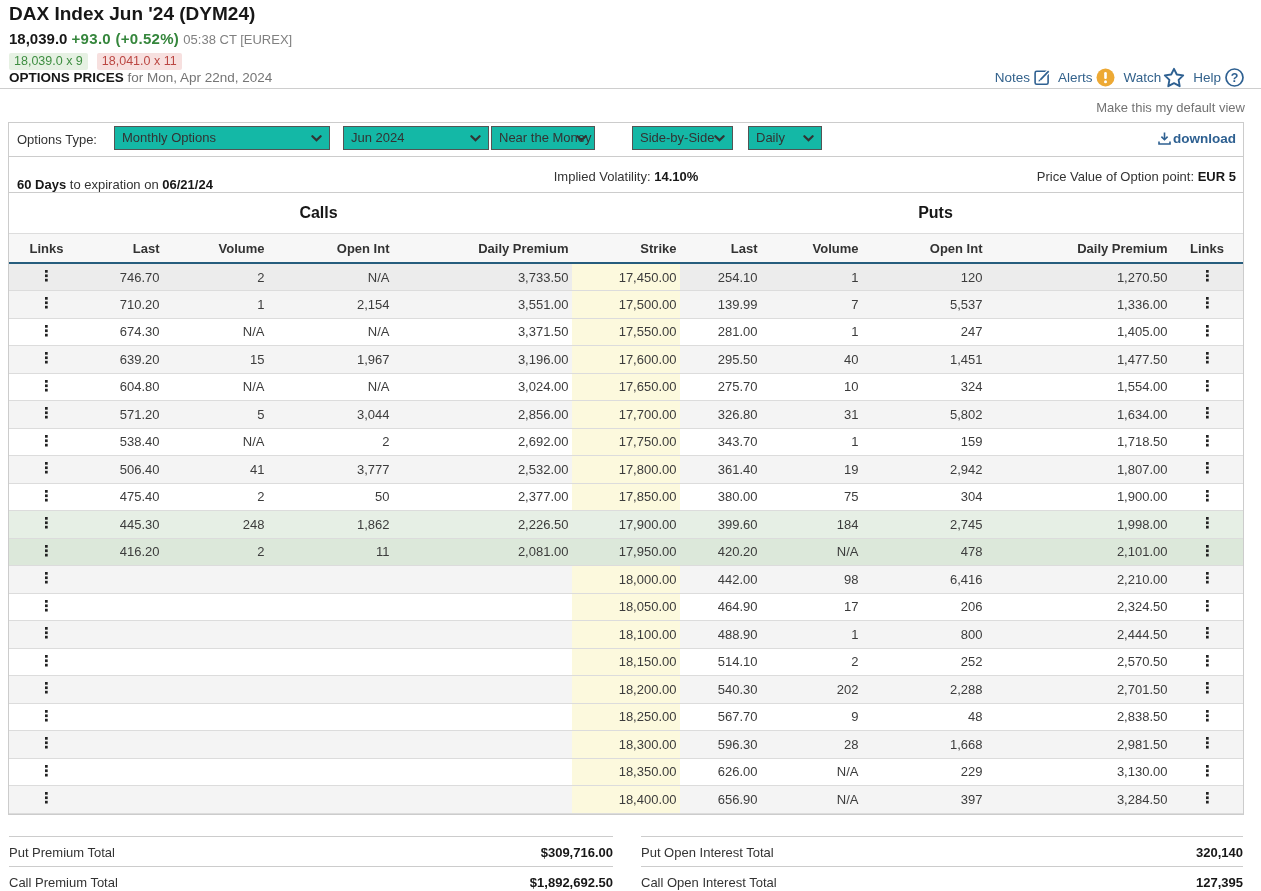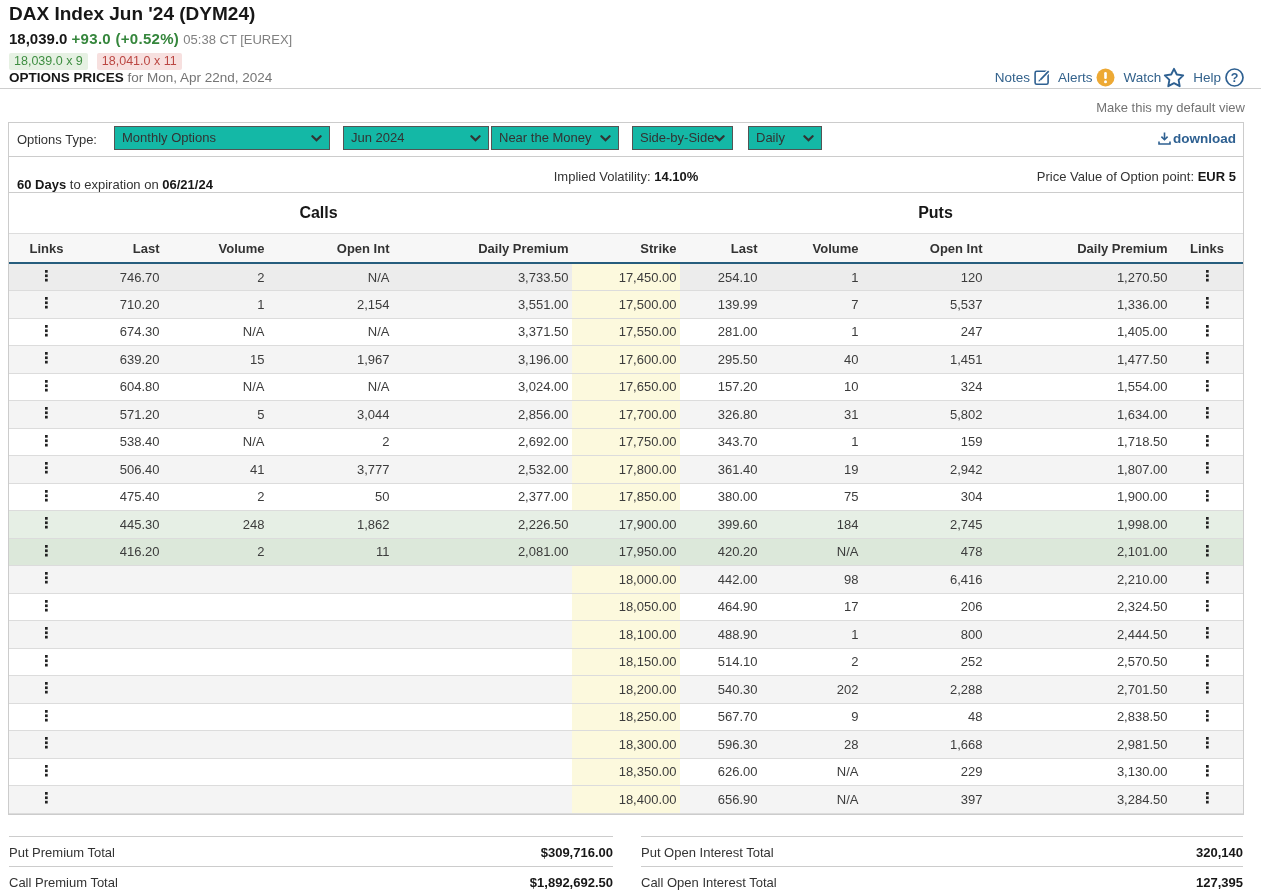--- a/index.html
+++ b/index.html
@@ -28,21 +28,21 @@
 .defview { position:absolute; top:100px; right:16px; font-size:13px; color:#737373; }
 
 
 .module { position:absolute; left:8px; top:122px; width:1236px; border:1px solid #ccc; background:#fff; }
 .toolbar { height:34px; border-bottom:1px solid #ccc; position:relative; font-size:13px; color:#333; }
 .toolbar .lab { position:absolute; left:8px; top:9px; }
 .sel { position:absolute; top:3px; height:24px; border:1px solid #545454; background:#14b8a6; font-size:13px; color:#333; line-height:22px; padding-left:7px; }
 .sel svg { position:absolute; right:7px; top:8px; }
 .sel1 { left:105px; width:216px; }
 .sel2 { left:334px; width:146px; }
-.sel3 { left:482px; width:128px; }
+.sel3 { left:482px; width:104px; }
 .sel4 { left:623px; width:101px; }
 .sel5 { left:739px; width:74px; }
 .dl { position:absolute; right:7px; top:8px; font-size:13.5px; font-weight:bold; color:#2e6091; }
 .dl svg { vertical-align:-2px; margin-right:2px; }
 .infobar { height:36px; border-bottom:1px solid #ccc; position:relative; font-size:13px; color:#333; }
 .infobar b { color:#171717; }
 .infobar .l { position:absolute; left:8px; top:20px; }
 .infobar .c { position:absolute; left:0; right:0; top:12px; text-align:center; }
 .infobar .r { position:absolute; right:7px; top:12px; }
 .grouphdr { height:41px; border-bottom:1px solid #ddd; display:flex; }
@@ -256,21 +256,21 @@
           <td class="lnk"><svg class="vdots" width="3" height="13" viewBox="0 0 3 13">
               <rect x="0" y="1" width="2.7" height="2.7" fill="#222"></rect>
               <rect x="0" y="5.4" width="2.7" height="2.7" fill="#222"></rect>
               <rect x="0" y="9.8" width="2.7" height="2.7" fill="#222"></rect>
             </svg></td>
           <td class="num">604.80</td>
           <td class="num">N/A</td>
           <td class="num">N/A</td>
           <td class="num">3,024.00</td>
           <td class="num strike">17,650.00</td>
-          <td class="num">157.20</td>
+          <td class="num">275.70</td>
           <td class="num">10</td>
           <td class="num">324</td>
           <td class="num">1,554.00</td>
           <td class="lnk"><svg class="vdots" width="3" height="13" viewBox="0 0 3 13">
               <rect x="0" y="1" width="2.7" height="2.7" fill="#222"></rect>
               <rect x="0" y="5.4" width="2.7" height="2.7" fill="#222"></rect>
               <rect x="0" y="9.8" width="2.7" height="2.7" fill="#222"></rect>
             </svg></td>
         </tr>
         <tr class="odd">

